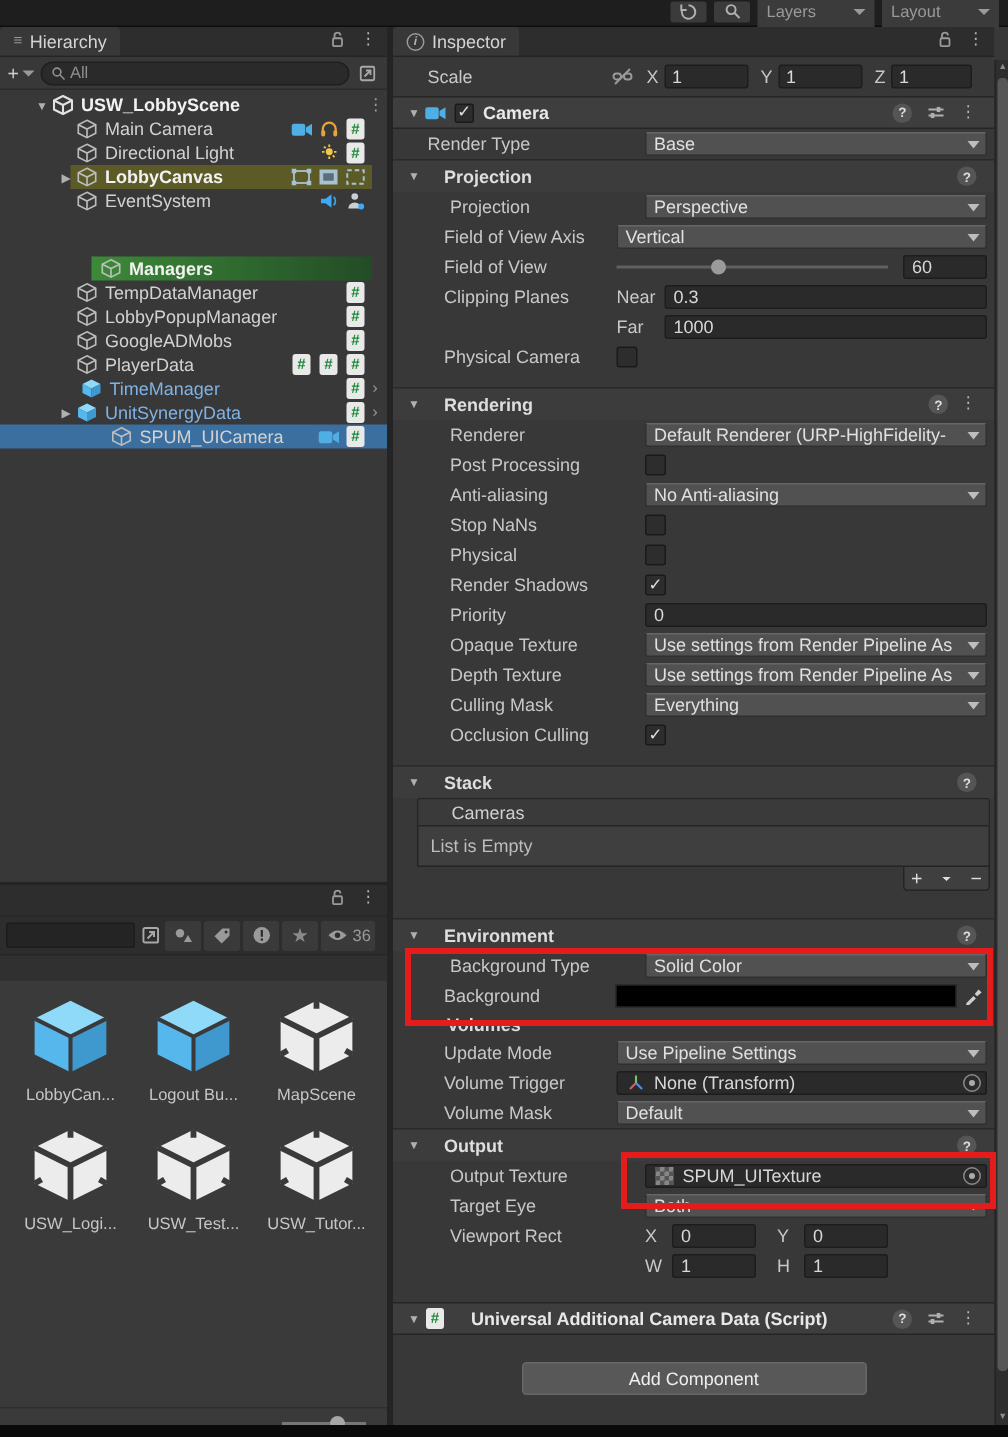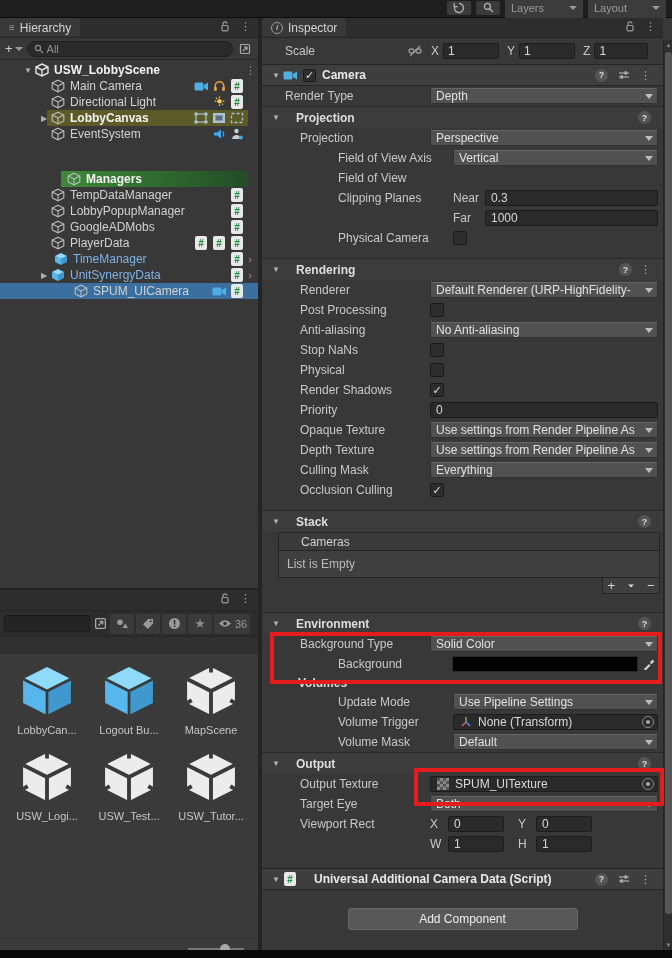--- a/index.html
+++ b/index.html
@@ -69,21 +69,21 @@
 .comp-title { font-weight:bold; color:#e8e8e8; margin-left:6px; }
 .hdr-actions { margin-left:auto; display:flex; align-items:center; gap:8px; margin-right:12px; }
 .help-circle { width:13px; height:13px; border-radius:50%; background:#555; color:#ddd; font-size:9px; font-weight:bold; display:flex; align-items:center; justify-content:center; }
 .sec-header { height:22px; background:#3c3c3c; border-top:1px solid #292929; display:flex; align-items:center; padding-left:8px; }
 .sec-title { font-weight:bold; color:#dedede; margin-left:14px; }
 .subheader { height:18px; display:flex; align-items:center; padding-left:36px; font-weight:bold; color:#dedede; }
 .irow { height:20px; display:flex; align-items:center; padding-left:23px; }
 .irow .ilabel { flex:none; color:#c8c8c8; white-space:nowrap; overflow:hidden; }
 .ind0 .ilabel { width:145px; }
 .ind1 { padding-left:38px; } .ind1 .ilabel { width:130px; }
-.ind2 { padding-left:76px; } .ind2 .ilabel { width:115px; }
+.ind2 { padding-left:34px;justify-content:center; } .ind2 .ilabel { width:115px; }
 .ictrl { flex:1; margin-right:5px; display:flex; align-items:center; min-width:0; }
 .dropdown { flex:1; height:16px; background:#515151; border:1px solid #303030; border-top-color:#666; border-radius:2px; position:relative; padding:0 16px 0 5px; color:#e0e0e0; display:flex; align-items:center; white-space:nowrap; overflow:hidden; min-width:0; }
 .dd-arrow { position:absolute; right:4px; top:5px; width:0; height:0; border-left:4px solid transparent; border-right:4px solid transparent; border-top:5px solid #bdbdbd; }
 .tfield { flex:1; height:16px; background:#2a2a2a; border:1px solid #1d1d1d; border-radius:2px; padding:0 5px; color:#d8d8d8; display:flex; align-items:center; min-width:0; }
 .tfield.small { flex:none; width:56px; }
 .cbox { width:14px; height:14px; background:#2d2d2d; border:1px solid #1a1a1a; border-radius:2px; display:flex; align-items:center; justify-content:center; color:#e0e0e0; font-size:11px; line-height:1; }
 .prefix { width:32px; flex:none; color:#c8c8c8; }
 .prefix.narrow { width:12px; margin-right:6px; }
 .sl-track { flex:1; height:2px; background:#606060; position:relative; margin-right:10px; }
 .sl-thumb { position:absolute; top:-4px; width:10px; height:10px; border-radius:50%; background:#9a9a9a; }
@@ -636,21 +636,21 @@
               <rect x="2.5" y="5.3" width="2.4" height="3.4" fill="#b0b0b0"></rect>
             </svg>
           </span>
           <span class="kebab">⋮</span>
         </div>
       </div>
       <div class="irow ind0">
         <span class="ilabel">Render Type</span>
         <div class="ictrl">
           <div class="dropdown">
-            <span>Depth</span>
+            <span>Base</span>
             <span class="dd-arrow"></span>
           </div>
         </div>
       </div>
       <div class="sec-header">
         <span class="fold">▼</span>
         <span class="sec-title">Projection</span>
         <div class="hdr-actions">
           <span class="help-circle">?</span>
         </div>
@@ -668,20 +668,26 @@
         <span class="ilabel">Field of View Axis</span>
         <div class="ictrl">
           <div class="dropdown">
             <span>Vertical</span>
             <span class="dd-arrow"></span>
           </div>
         </div>
       </div>
       <div class="irow ind2">
         <span class="ilabel">Field of View</span>
+        <div class="ictrl">
+          <div class="sl-track">
+            <div class="sl-thumb" style="left: 35%;"></div>
+          </div>
+          <div class="tfield small">60</div>
+        </div>
       </div>
       <div class="irow ind2">
         <span class="ilabel">Clipping Planes</span>
         <div class="ictrl">
           <span class="prefix">Near</span>
           <div class="tfield">0.3</div>
         </div>
       </div>
       <div class="irow ind2">
         <span class="ilabel"></span>

